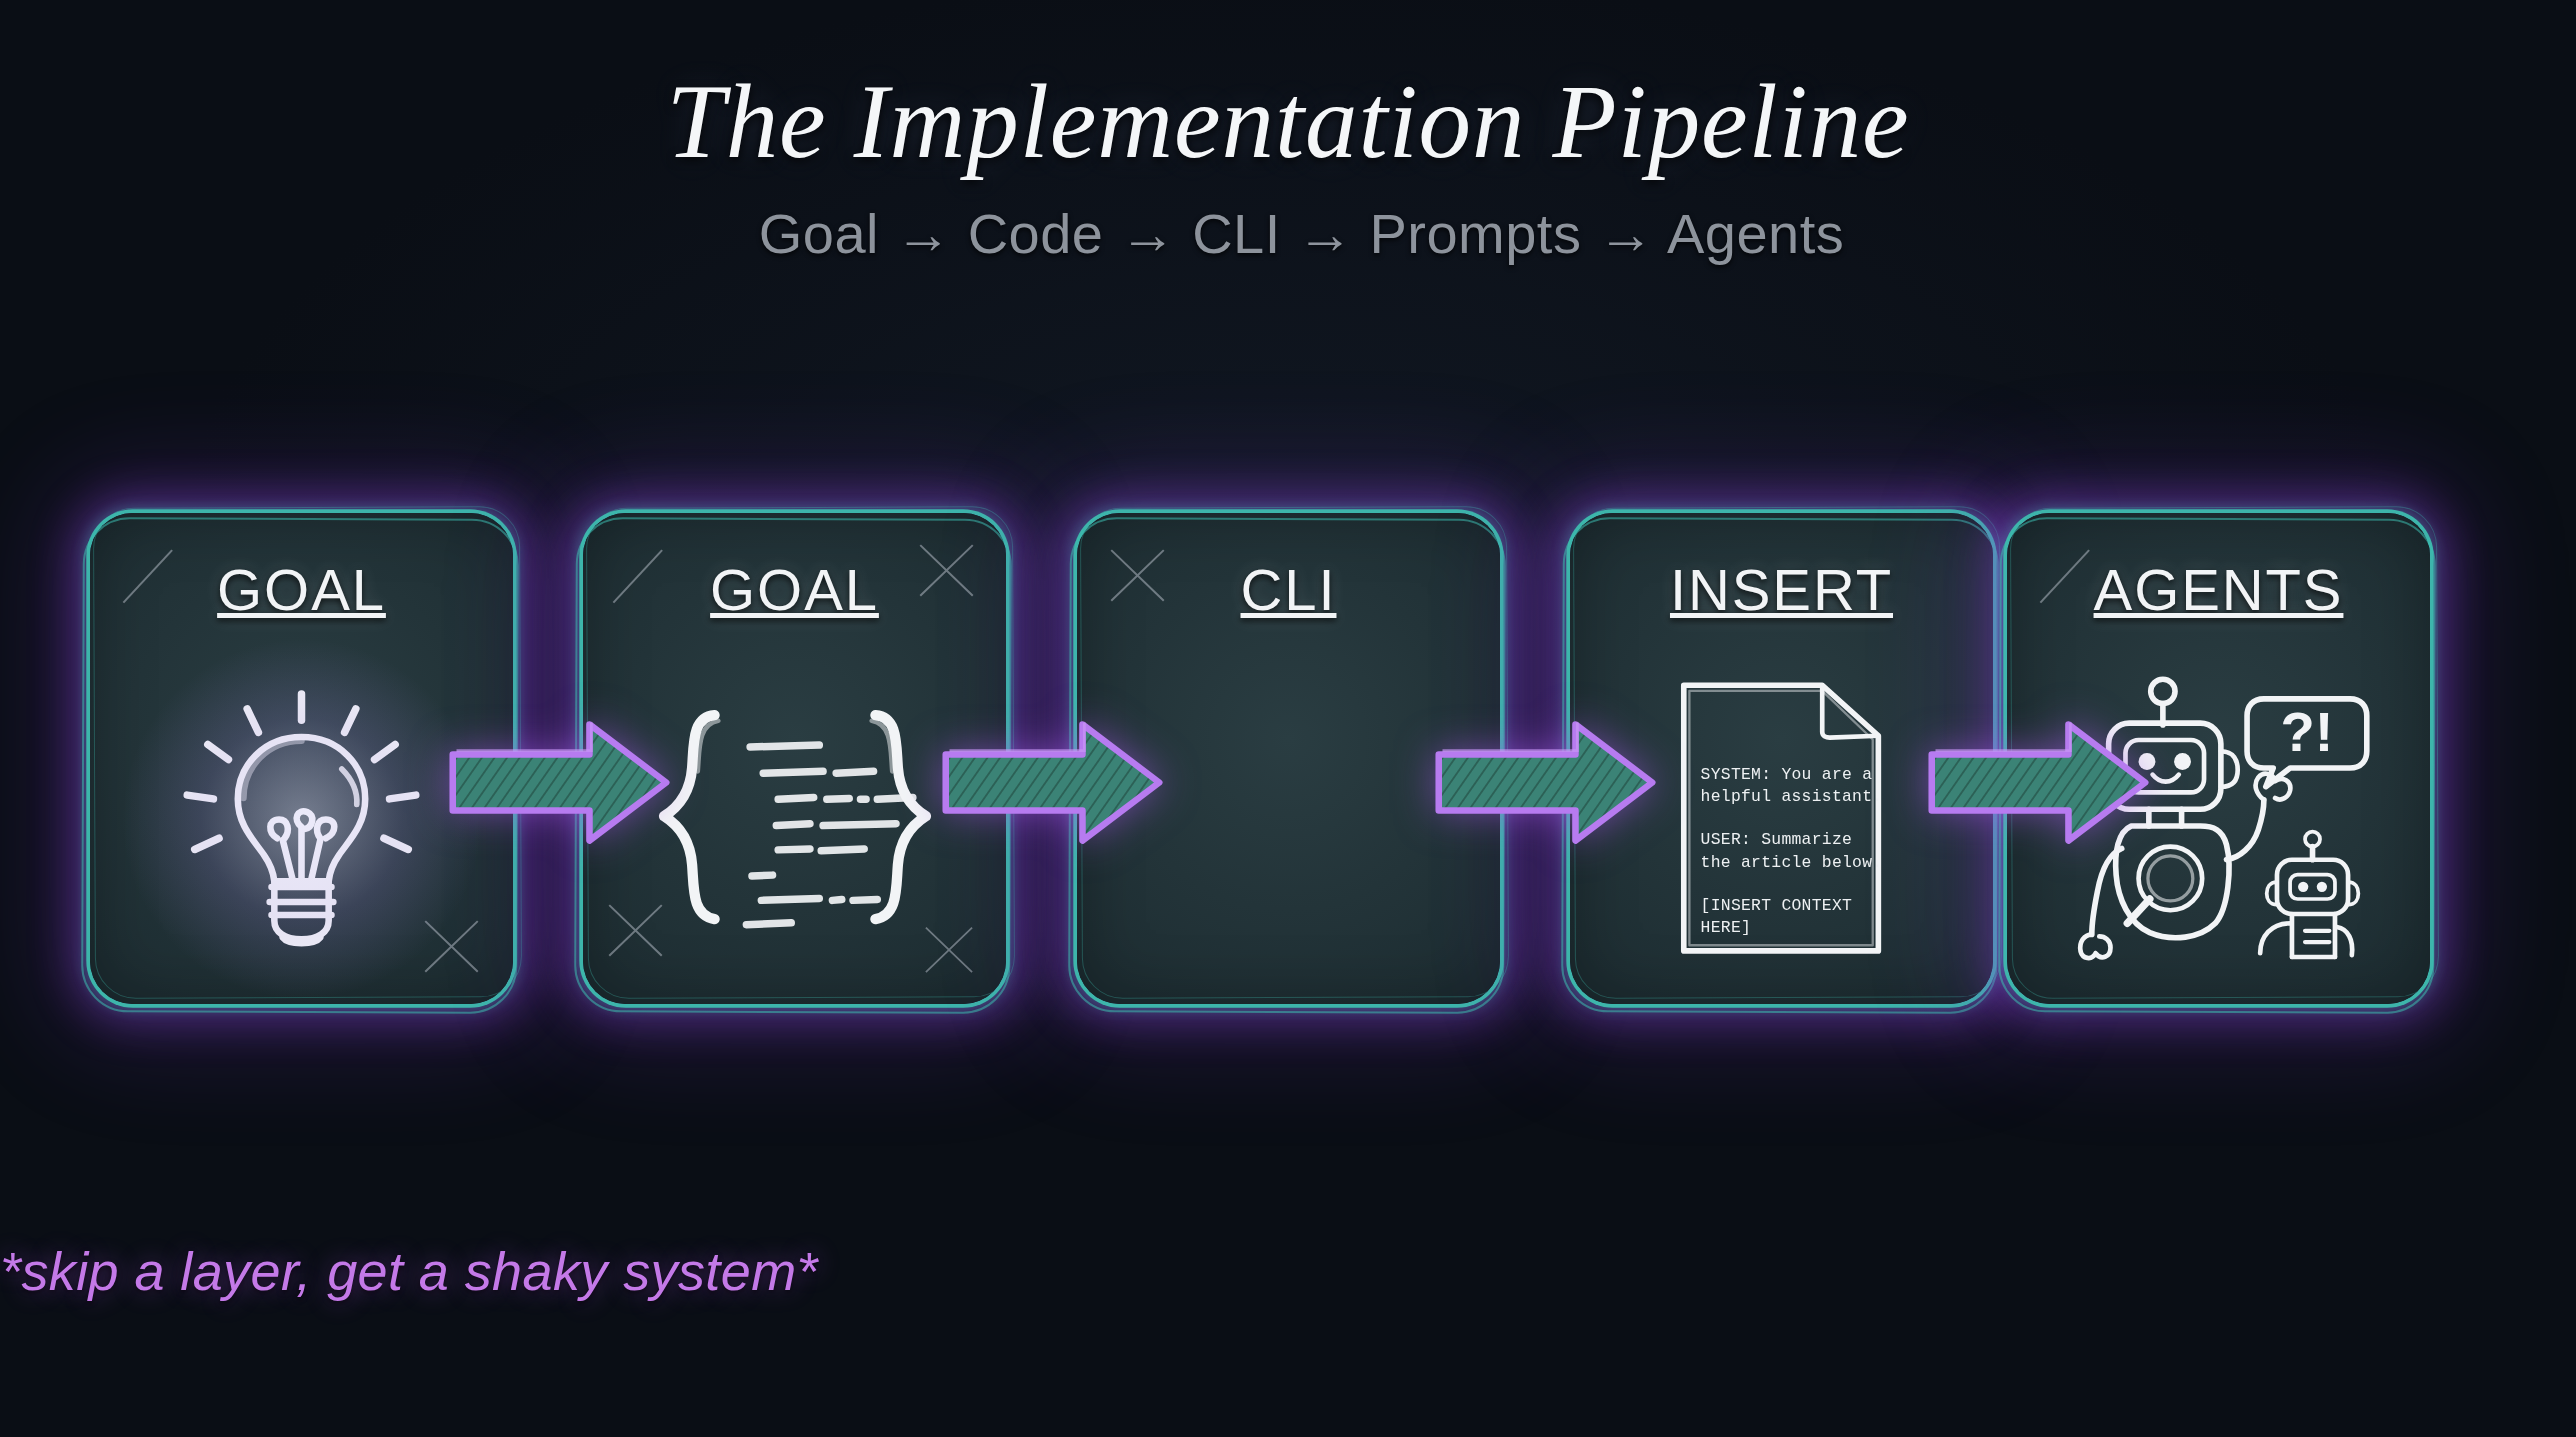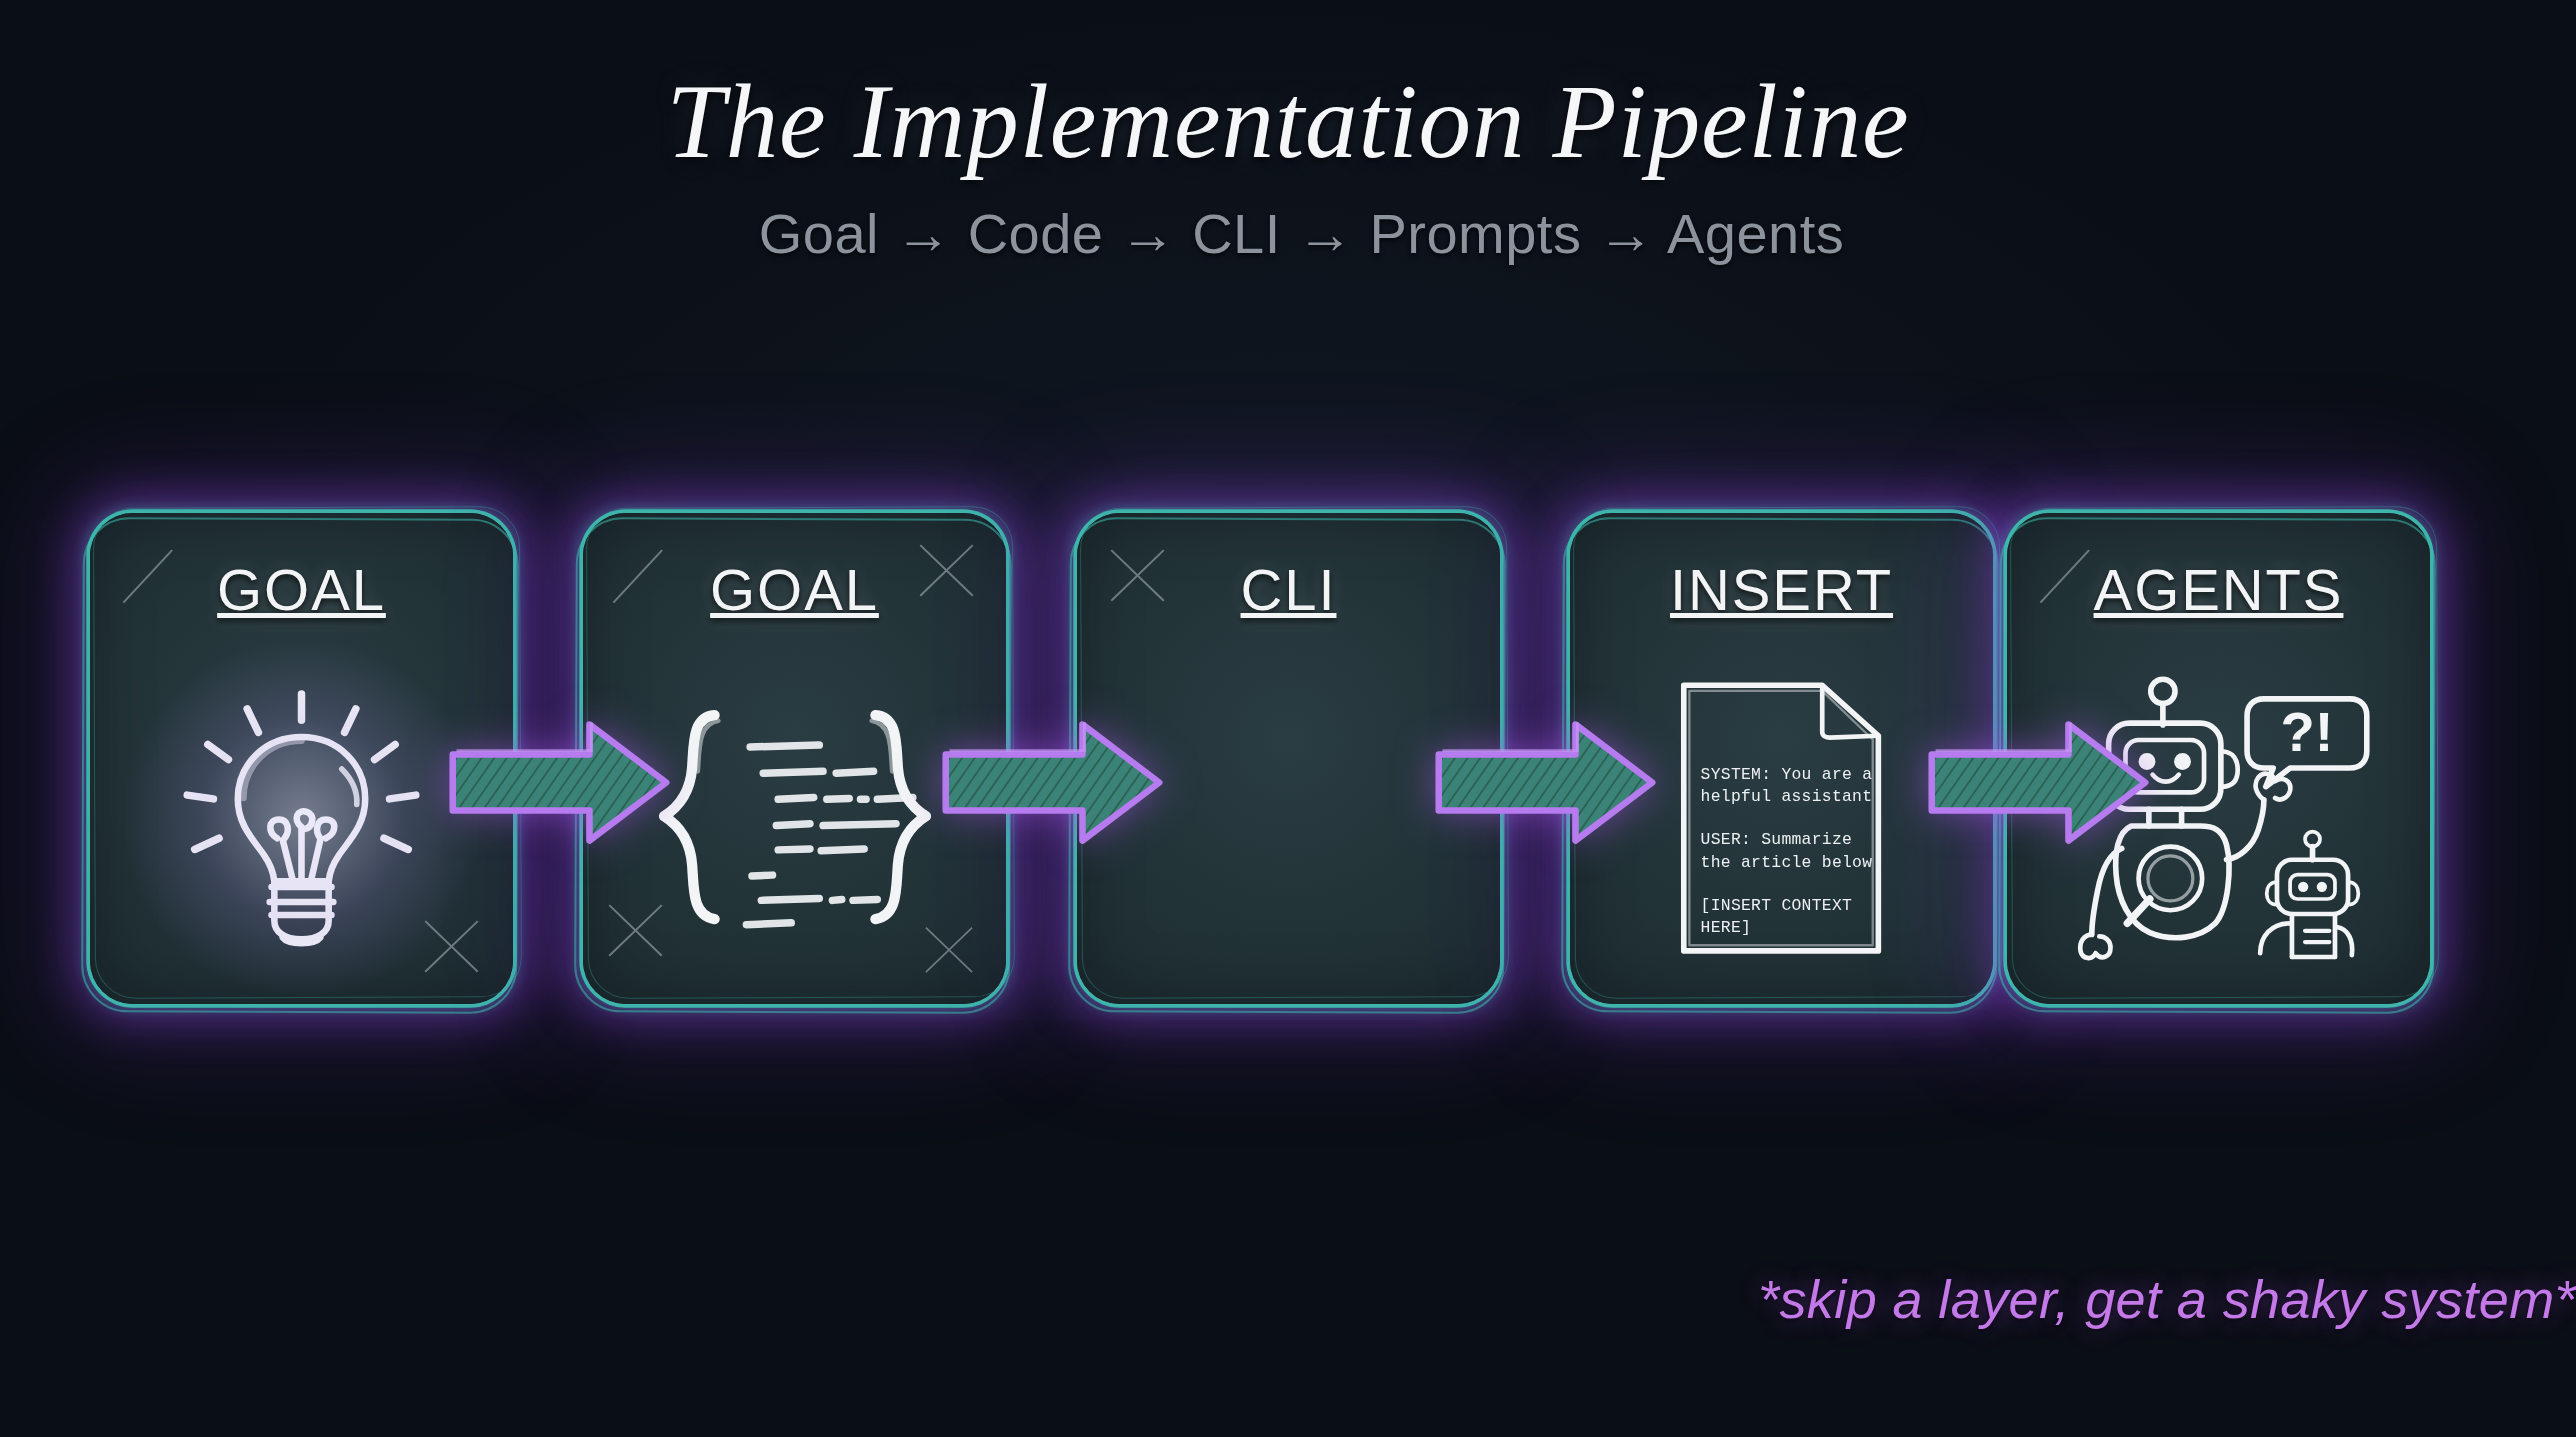--- a/index.html
+++ b/index.html
@@ -148,22 +148,22 @@
     top:217px;
     width:221px;
     height:139px;
     z-index:6;
     filter:drop-shadow(0 0 19px rgba(168,90,235,.55));
   }
 
   
   #footer{
     position:absolute;
-    left:0; top:1268px; width:100%;
-    text-align:right;
+    left:0; top:1240px; width:100%;
+    text-align:left;
     font-style:italic;
     font-size:54px;
     font-weight:400;
     color:#c479e8;
     letter-spacing:0.4px;
     text-shadow:0 0 24px rgba(175,85,235,.45), 0 1.9px 5.6px rgba(0,0,0,.8);
   }
 </style>
 </head>
 <body>

